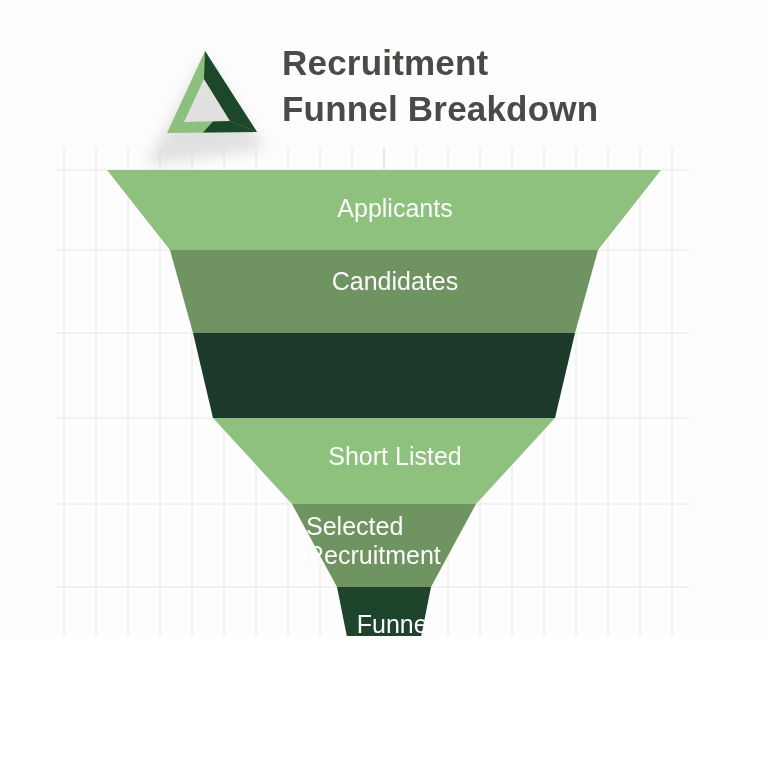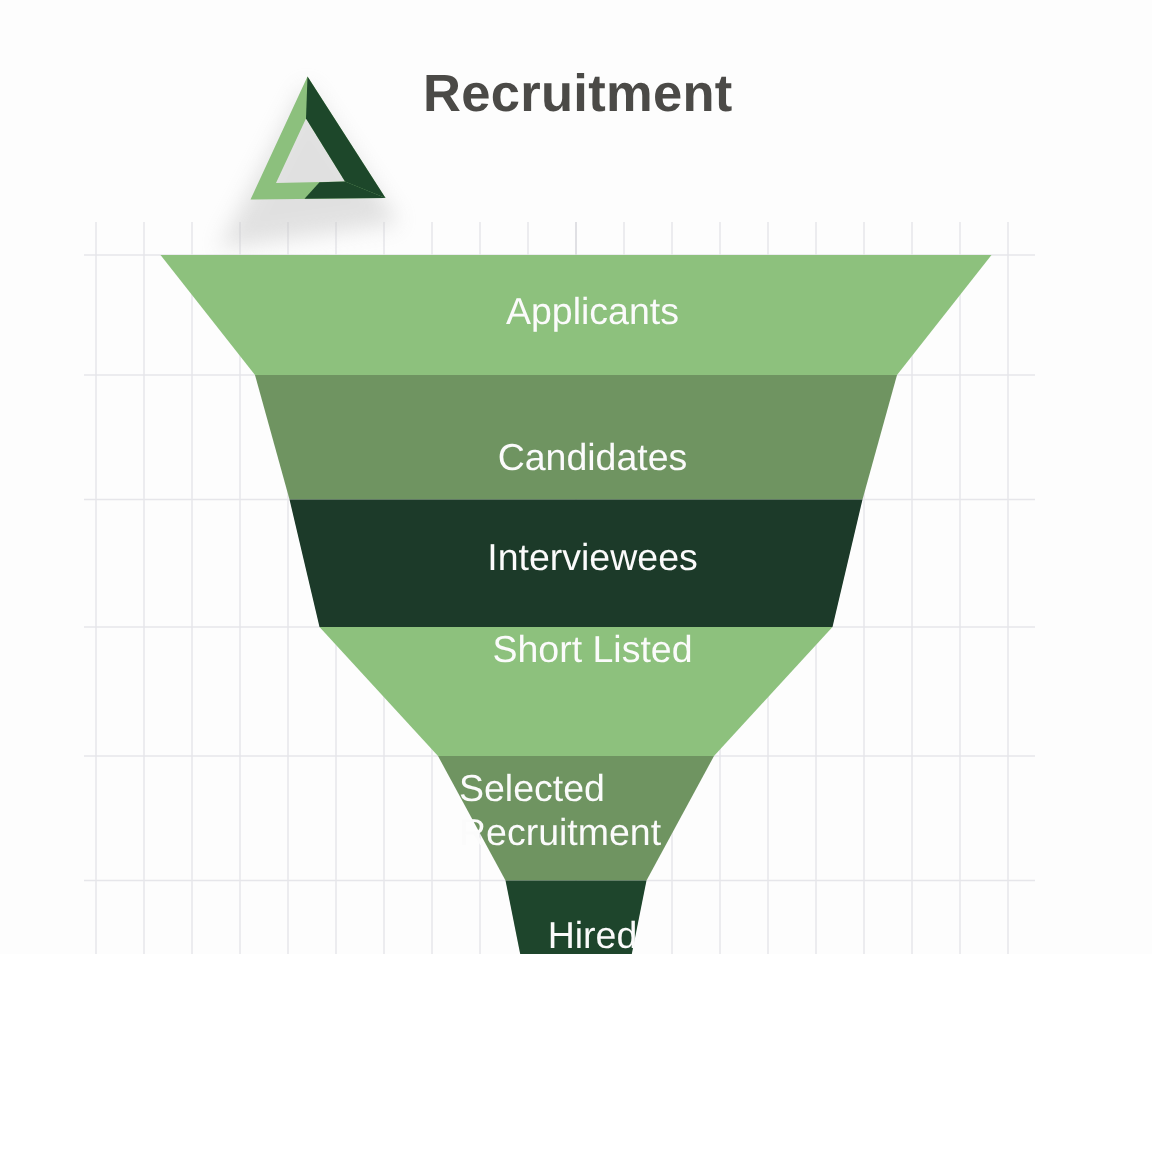--- a/index.html
+++ b/index.html
@@ -93,26 +93,26 @@
       <polygon points="170,250 598,250 575,333 193,333" fill="#6f9461"></polygon>
       <polygon points="193,333 575,333 555,418 213,418" fill="#1c3a29"></polygon>
       <polygon points="213,418 555,418 476,504 292,504" fill="#8dc17d"></polygon>
       <polygon points="292,504 476,504 431,587 337,587" fill="#6f9461"></polygon>
       <polygon points="337,587 431,587 415,667 353,667" fill="#1e452c"></polygon>
     </g>
   </svg>
 
   <div class="title" style="color: rgb(75, 74, 71);">
     <div>Recruitment</div>
+    <div>Funnel Breakdown</div>
   </div>
 
   <div class="stage-label" style="top:193px">Applicants</div>
 
-  <div class="stage-label" style="top:290px">Candidates</div>
+  <div class="stage-label" style="top:266px">Candidates</div>
 
-  <div class="stage-label" style="top:357px">Interviewees</div>
 
-  <div class="stage-label" style="top:418px">Short Listed</div>
+  <div class="stage-label" style="top:441px">Short Listed</div>
 
   <div class="stage-label wrap" style="top:512px">Selected Recruitment</div>
 
-  <div class="stage-label" style="top:609px">Hired</div>
+  <div class="stage-label" style="top:609px">Funnel</div>
 </div>
 
 </body></html>

